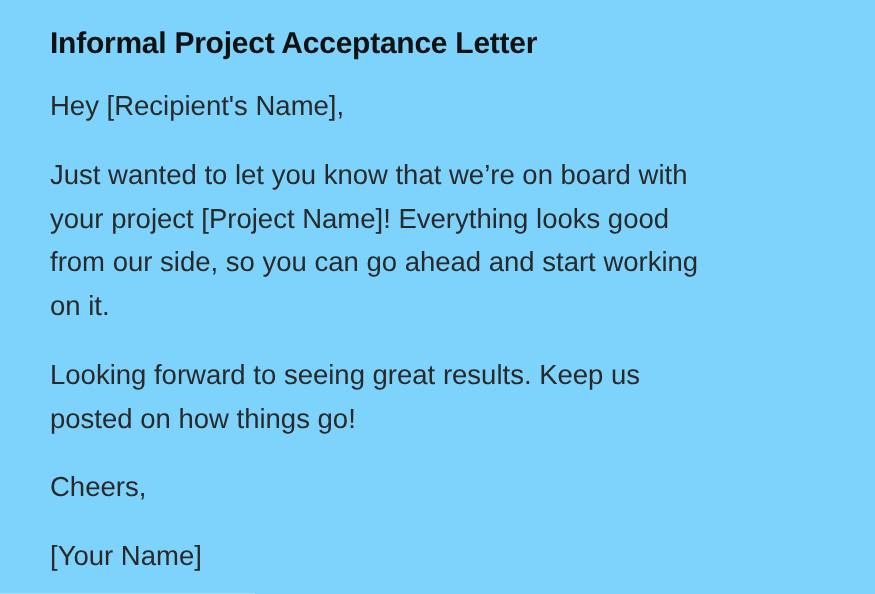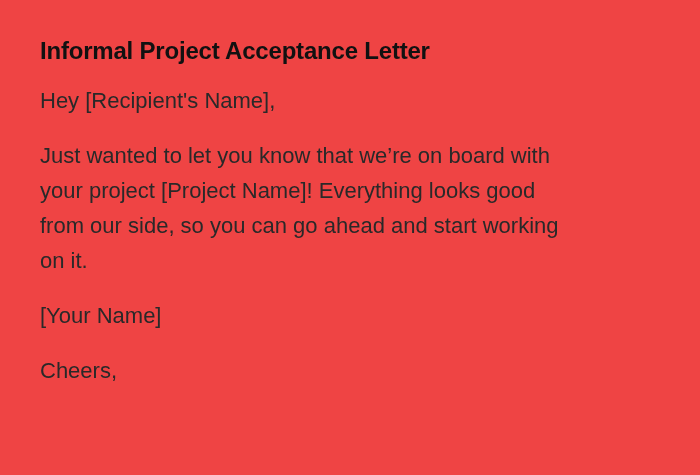--- a/index.html
+++ b/index.html
@@ -11,22 +11,22 @@
     width: 700px;
     height: 475px;
     font-family: "Liberation Sans", "DejaVu Sans", sans-serif;
     color: #292929;
     overflow: hidden;
   }
   .page {
     box-sizing: border-box;
     width: 700px;
     height: 475px;
-    padding: 36px 40px 0 40px;
-    background: #ef4444;
+    padding: 20px 40px 0 40px;
+    background: #7dd3fc;
   }
   .letter-title {
     font-size: 24px;
     font-weight: 700;
     color: #111111;
     margin: 0 0 17px 0;
     line-height: 1.25;
     letter-spacing: -0.2px;
   }
   .letter-paragraph {
@@ -41,17 +41,18 @@
 </head>
 <body>
 
 <div class="page">
   <h1 class="letter-title">Informal Project Acceptance Letter</h1>
 
   <p class="letter-paragraph">Hey [Recipient's Name],</p>
 
   <p class="letter-paragraph">Just wanted to let you know that we’re on board with your project [Project Name]! Everything looks good from our side, so you can go ahead and start working on it.</p>
 
+  <p class="letter-paragraph">Looking forward to seeing great results. Keep us posted on how things go!</p>
+
+  <p class="letter-paragraph">Cheers,</p>
 
   <p class="letter-paragraph">[Your Name]</p>
-
-  <p class="letter-paragraph">Cheers,</p>
 </div>
 
 </body></html>

